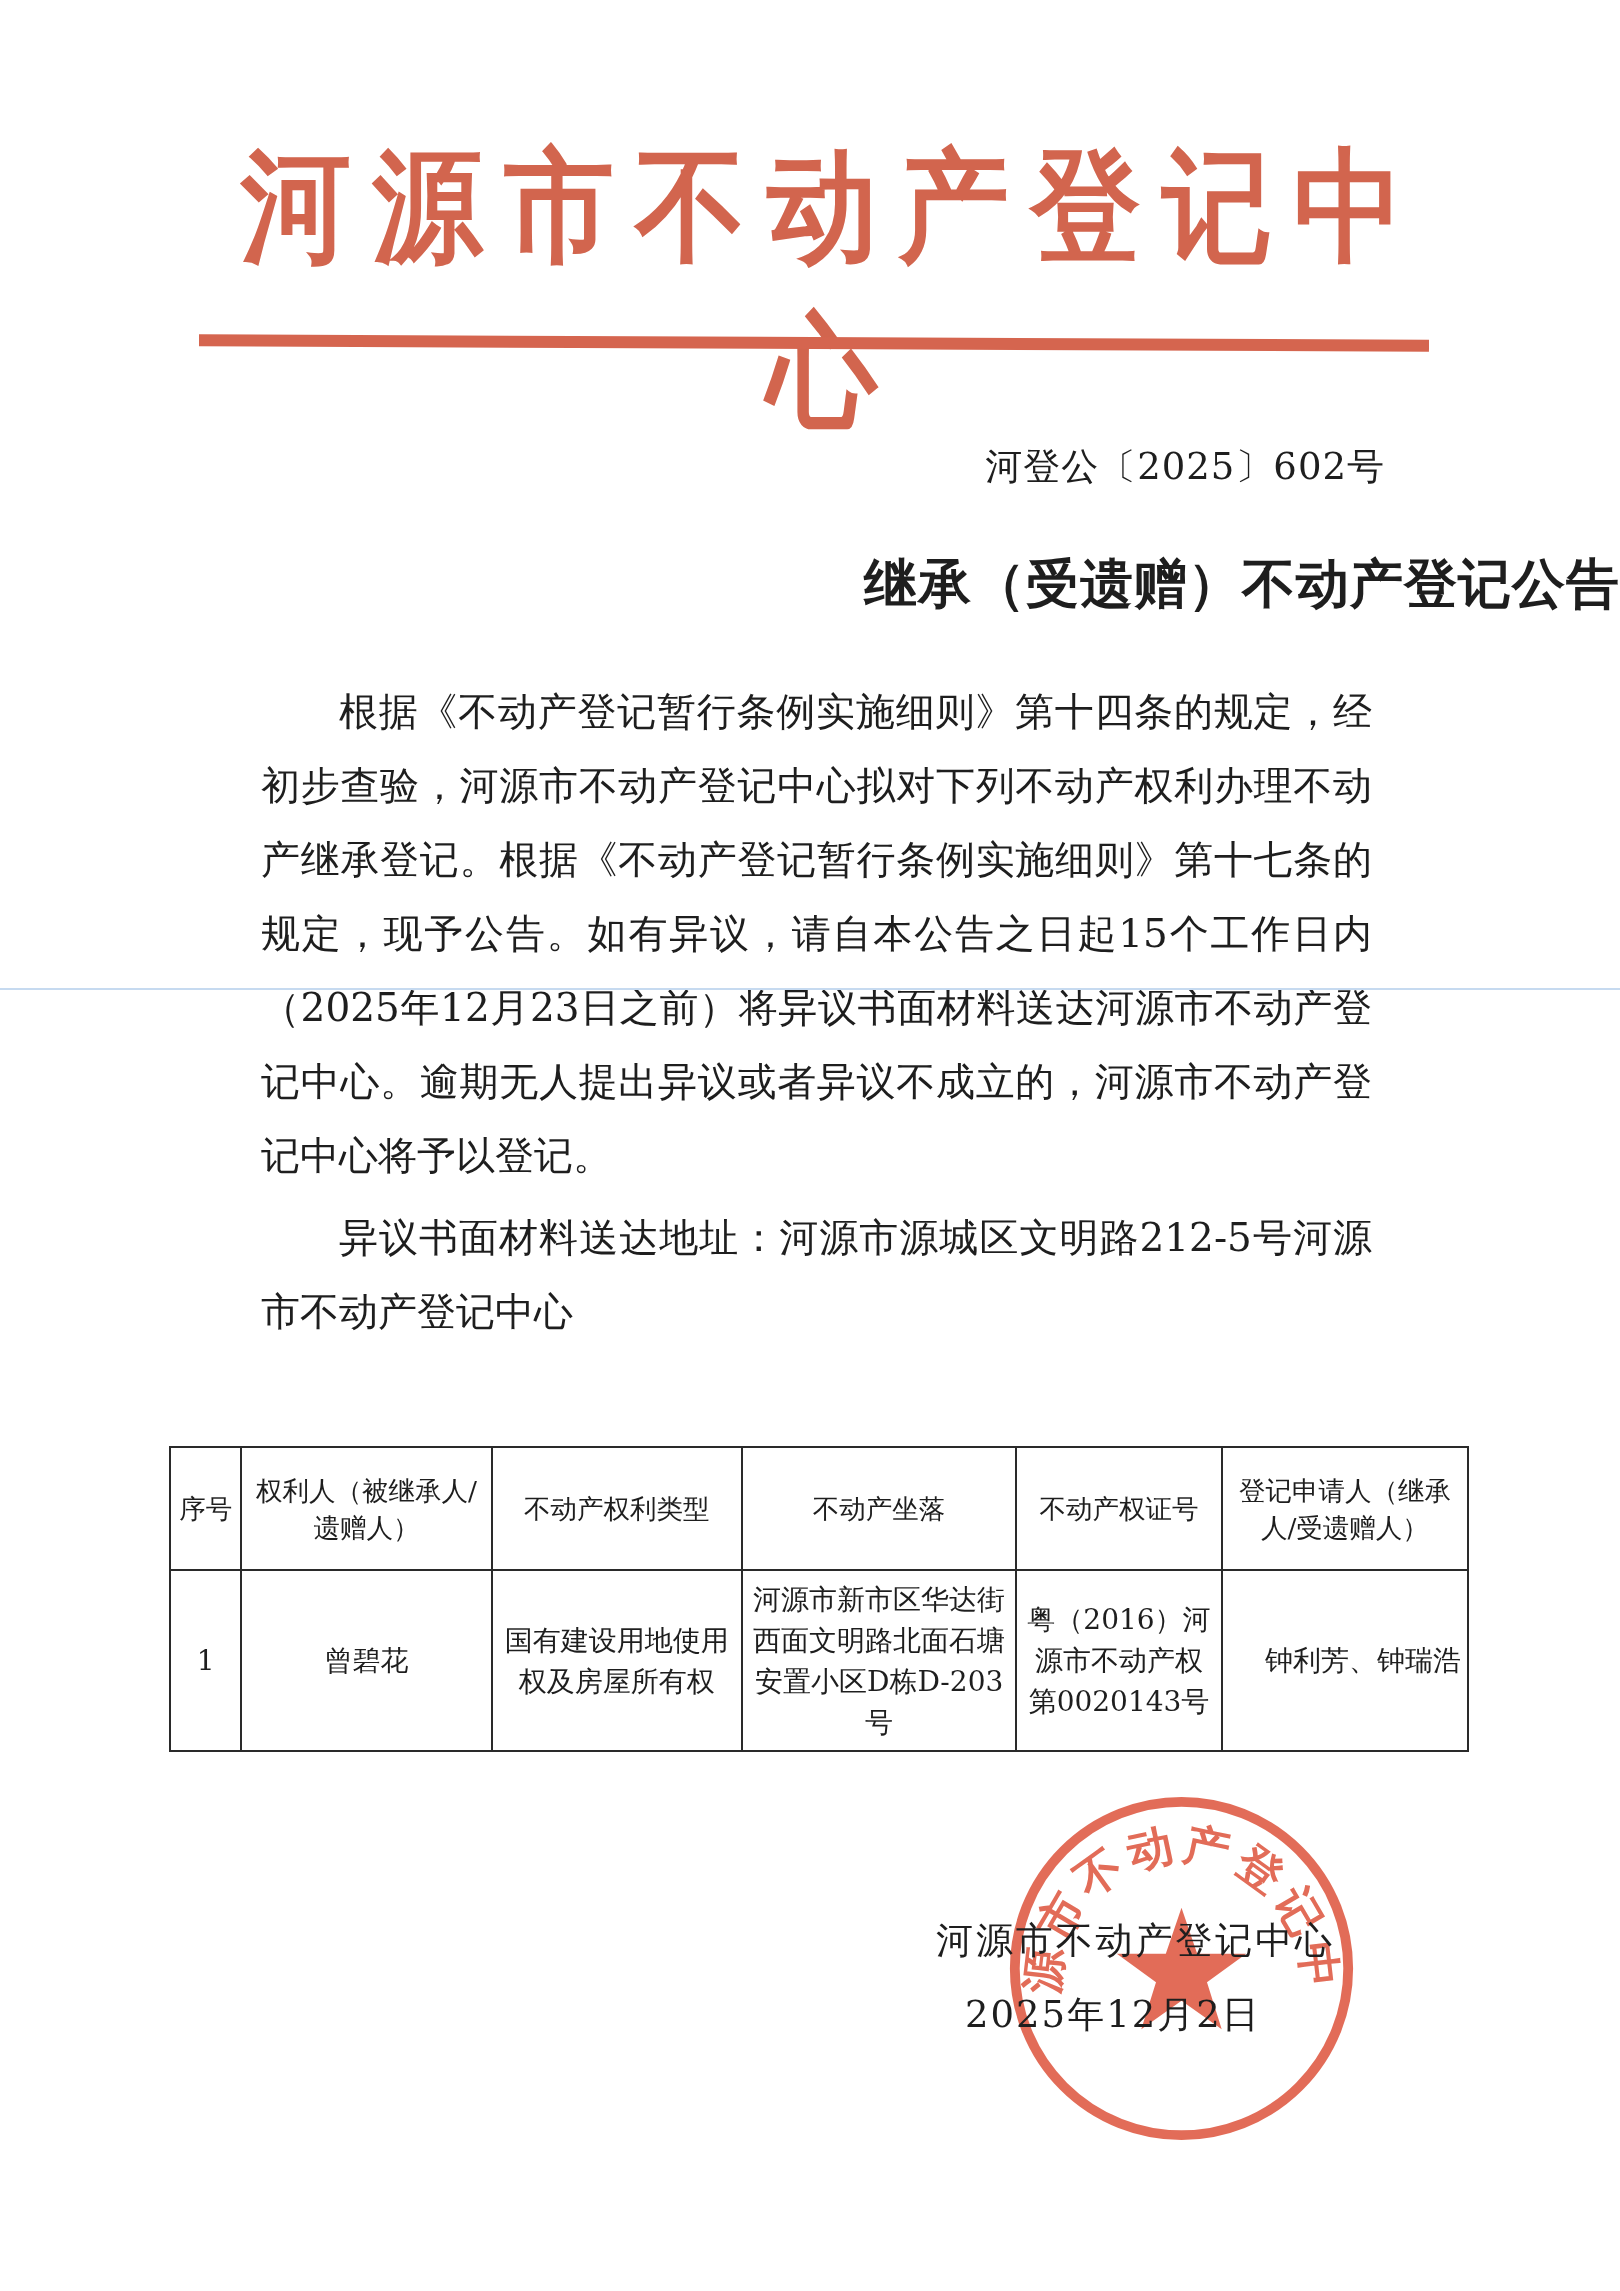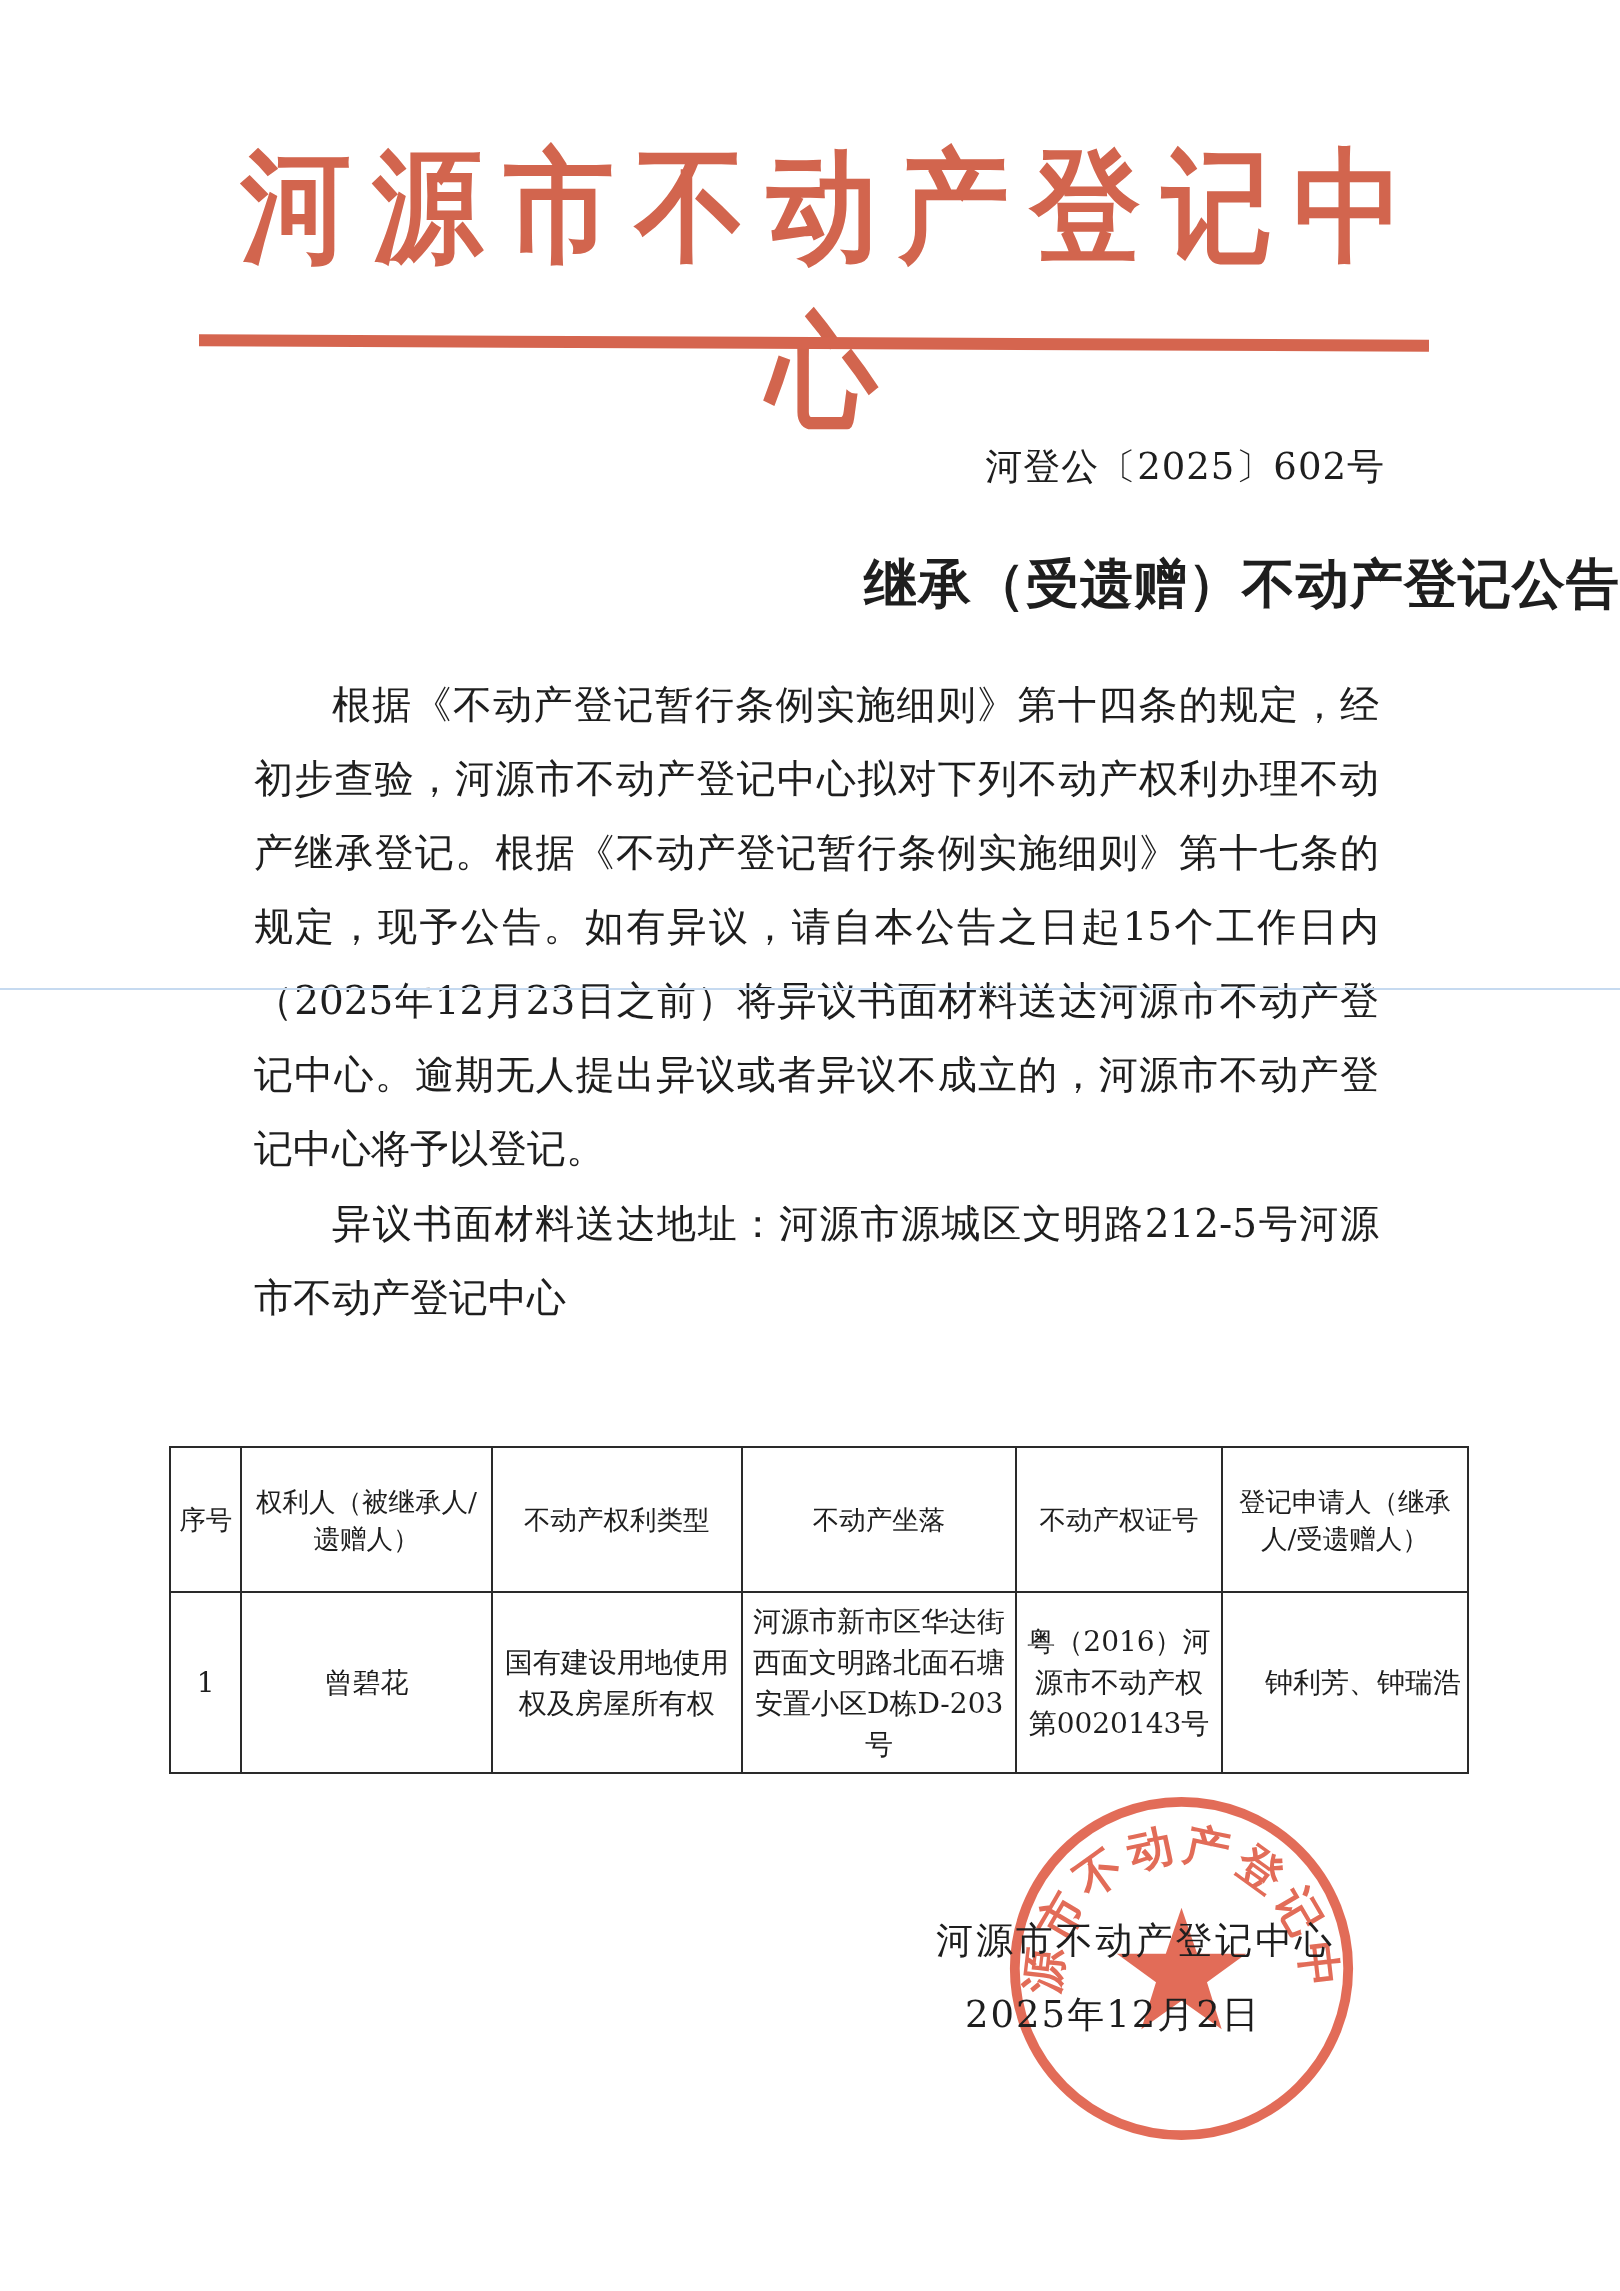--- a/index.html
+++ b/index.html
@@ -7,27 +7,27 @@
          font-family: "DejaVu Serif", "Liberation Serif", serif; color: #1e1e1e; }
   .abs { position: absolute; }
   .letterhead { left: 196px; top: 125px; width: 1274px; text-align: center;
     font-family: "DejaVu Sans", sans-serif; font-weight: bold; color: #d2654e;
     font-size: 110px; letter-spacing: 21.6px; line-height: 147px; transform: scaleY(1.12); transform-origin: top; }
   .red-rule { left: 199px; top: 337px; width: 1230px; height: 11.8px; background: #d5654f; transform: rotate(0.25deg); }
   .doc-number { right: 235px; top: 442px; font-size: 37px; letter-spacing: 1px; }
   .doc-title { left: 0; width: 1620px; top: 549px; text-align: right; font-family: "DejaVu Sans", sans-serif;
     font-weight: bold; font-size: 53px; letter-spacing: 1px; }
   .body-text { left: 253px; width: 1127px; font-size: 39px; line-height: 74px; text-align: justify; }
-  .para { margin: 1px; text-indent: 78px; }
+  .para { margin: 8px; text-indent: 78px; }
   .scan-line { left: 0; top: 988px; width: 1620px; height: 2px; background: #c6daf0; }
   table.reg { position: absolute; left: 169px; top: 1446px; width: 1300px; border-collapse: collapse;
     font-size: 26.5px; line-height: 37px; }
   table.reg th, table.reg td { border: 2px solid #2a2a2a; text-align: center; vertical-align: middle;
     font-weight: normal; padding: 3.9px 5.9px; }
-  table.reg thead tr { height: 145px; }
+  table.reg thead tr { height: 123px; }
   table.reg tbody tr { height: 181px; }
   table.reg tbody td { font-size: 28px; line-height: 41px; }
   .stamp { left: 1005px; top: 1792px; width: 353px; height: 353px; }
   .sig-org { left: 936px; top: 1916px; font-size: 37px; letter-spacing: 2.9px; }
   .sig-date { left: 965px; top: 1990px; font-size: 37px; letter-spacing: 2px; }
 </style>
 </head>
 <body>
 
 <div class="abs letterhead">河源市不动产登记中心</div>

